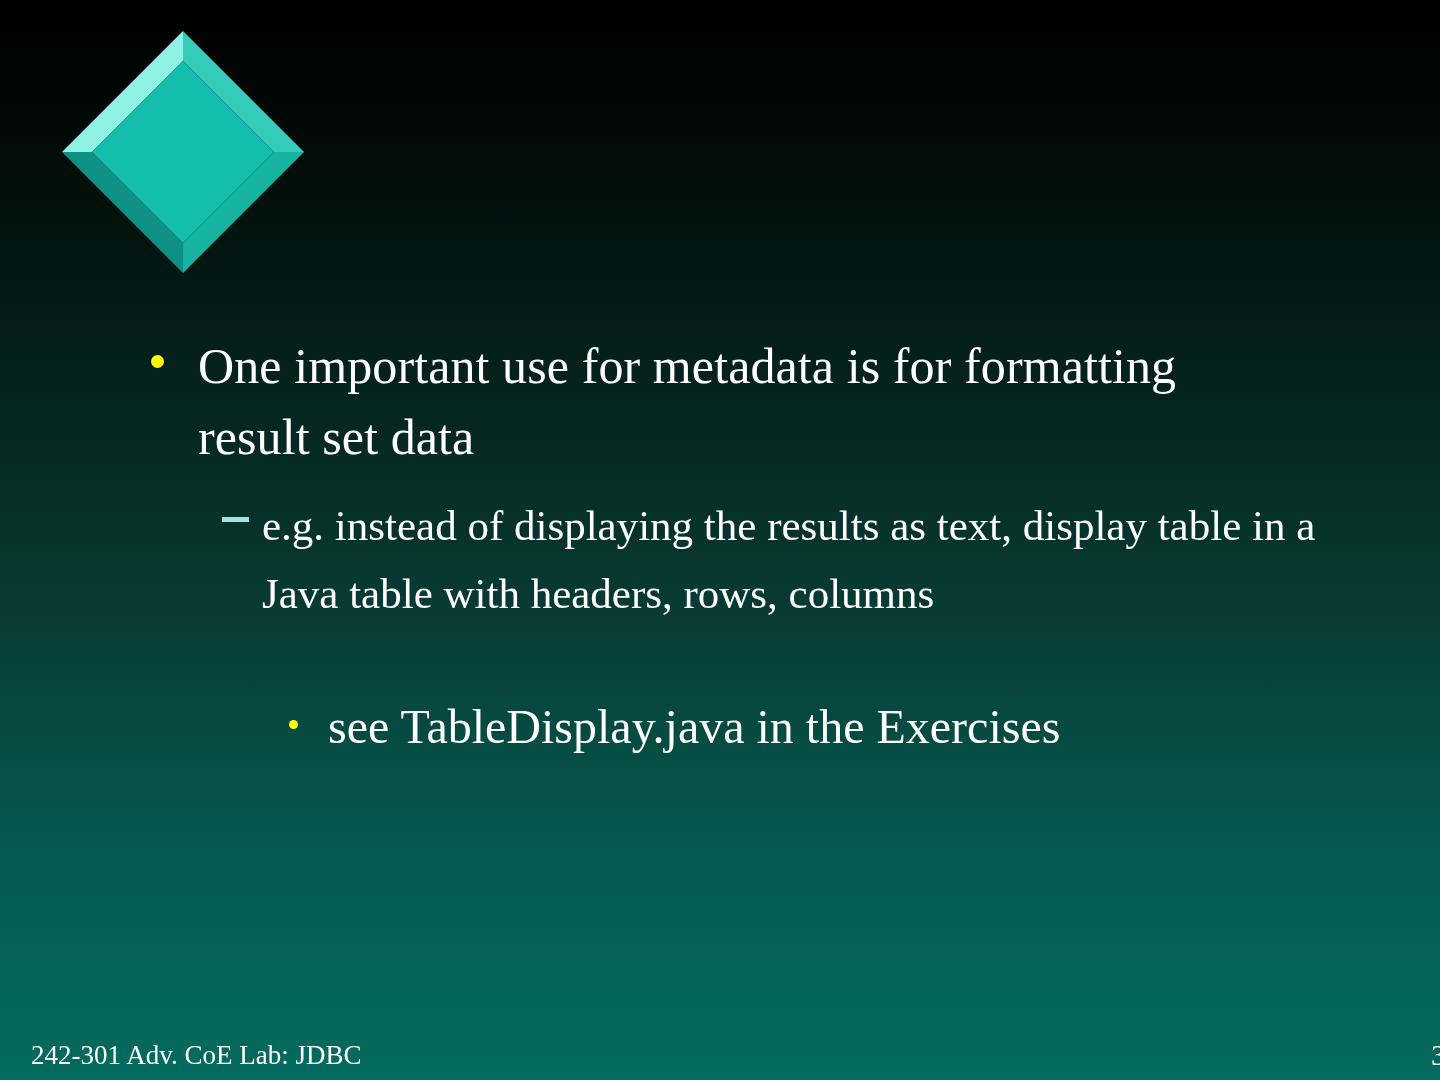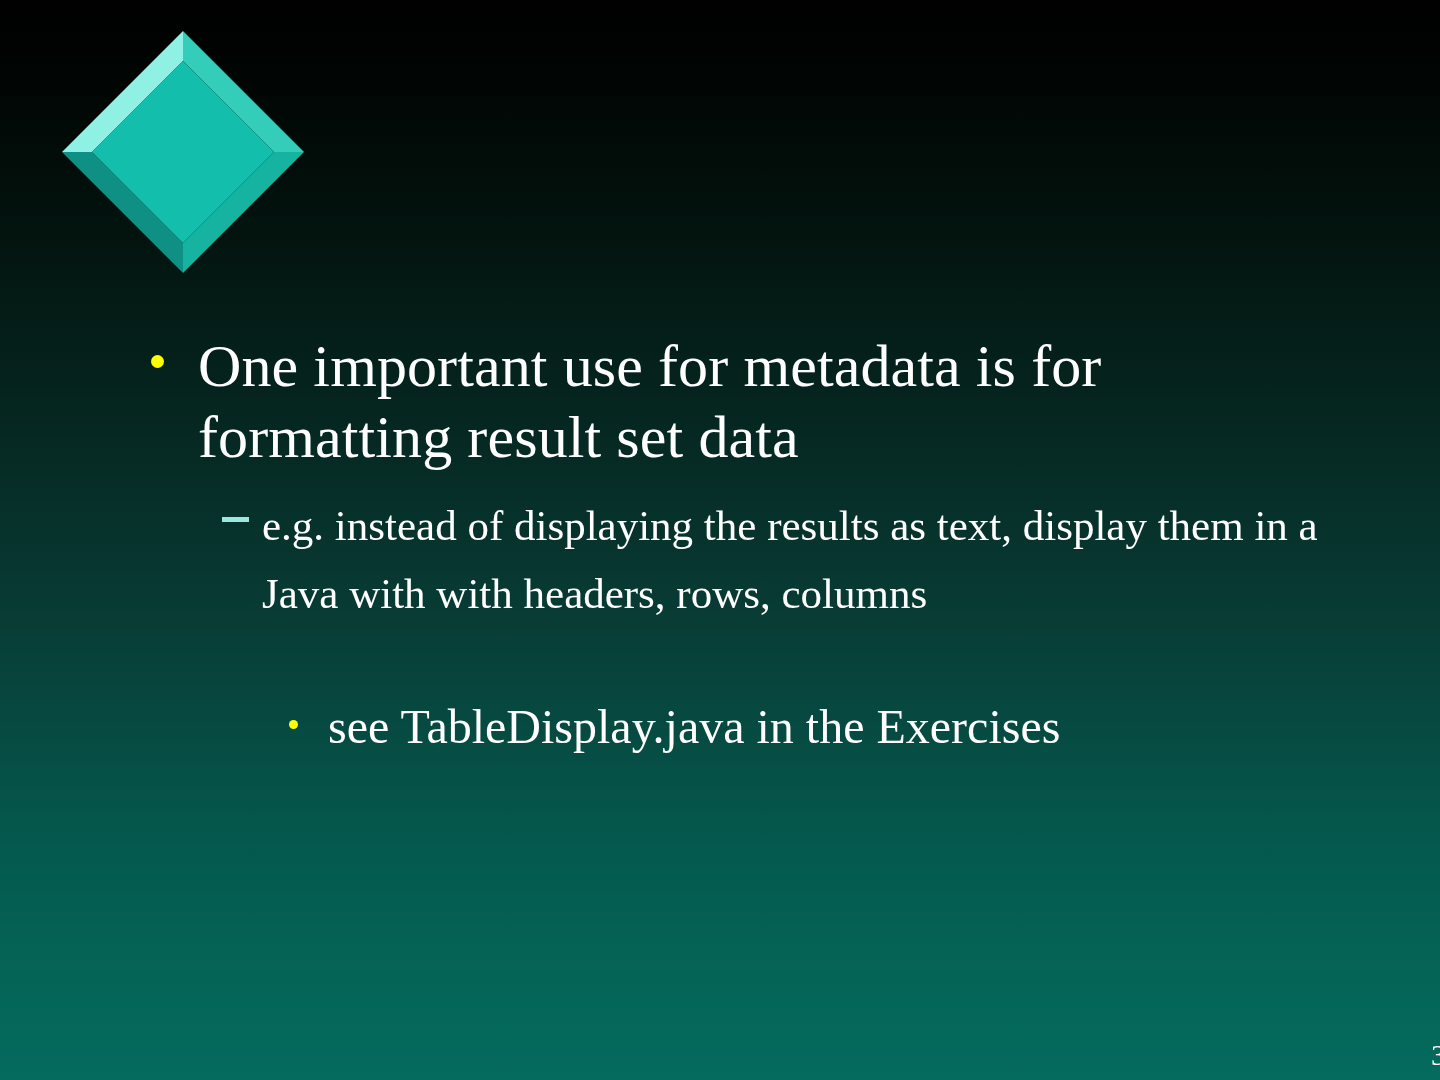--- a/index.html
+++ b/index.html
@@ -64,21 +64,21 @@
     left: 11px;
     top: 24px;
     width: 13px;
     height: 13px;
     border-radius: 50%;
     background: #ffff00;
   }
   #bullet-level1 .text {
     display: block;
     margin-left: 58px;
-    font-size: 60px;
+    font-size: 50px;
     line-height: 71px;
     color: #ffffff;
     letter-spacing: 0.1px;
   }
 
   
   #bullet-level2 {
     left: 210px;
     top: 492px;
     width: 1140px;
@@ -160,25 +160,26 @@
 
   <div id="content-body">
 
     <div class="bullet-row" id="bullet-level1">
       <span class="marker"></span>
       <span class="text">One important use for metadata is for formatting result set data</span>
     </div>
 
     <div class="bullet-row" id="bullet-level2">
       <span class="marker"></span>
-      <span class="text">e.g. instead of displaying the results as text, display them in a Java with with headers, rows, columns</span>
+      <span class="text">e.g. instead of displaying the results as text, display table in a Java table with headers, rows, columns</span>
     </div>
 
     <div class="bullet-row" id="bullet-level3">
       <span class="marker"></span>
       <span class="text">see TableDisplay.java in the Exercises</span>
     </div>
 
   </div>
 
+  <div id="footer-text">242-301 Adv. CoE Lab: JDBC</div>
   <div id="slide-number">3</div>
 
 </div>
 
 </body></html>

